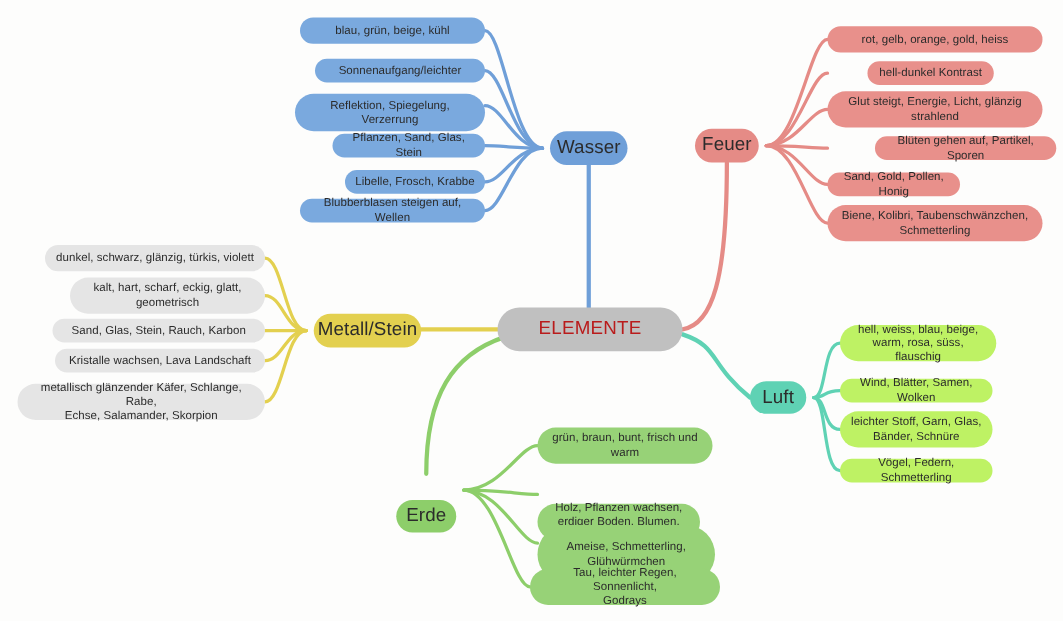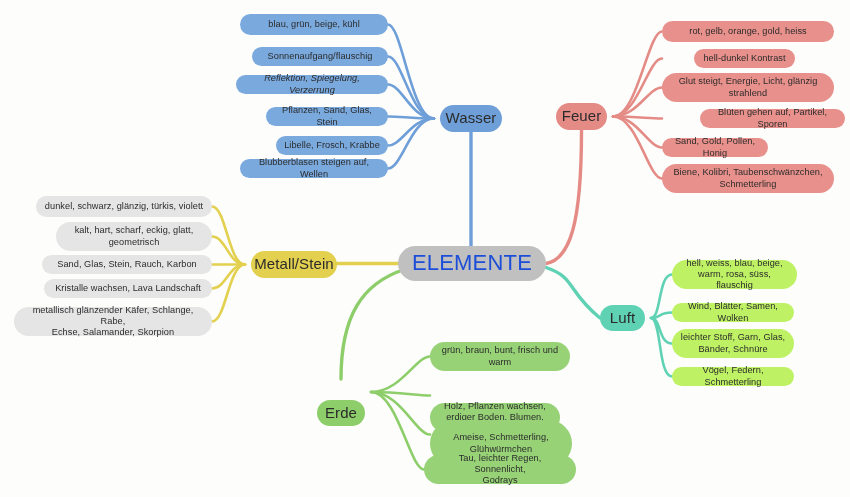--- a/index.html
+++ b/index.html
@@ -33,24 +33,24 @@
     align-items: center;
     justify-content: center;
     text-align: center;
     color: #2b2b2b;
     line-height: 1.22;
     border-radius: 999px;
     padding: 2px 8px;
     white-space: pre-line;
   }
   .root {
-    font-size: 22px;
+    font-size: 15px;
     letter-spacing: 0.2px;
     background: #c0c0c0;
-    color: #1d4ed8;
+    color: #b91c1c;
   }
   .branch {
     font-size: 15px;
     letter-spacing: 0.1px;
   }
   .leaf {
     font-size: 9.2px;
     letter-spacing: 0.05px;
   }
   .b-water  { background: #6f9fd8; }
@@ -97,22 +97,22 @@
       <path d="M 651 318 C 661.5 318, 658 376.5, 672 376.5" fill="none" stroke="#5fd2b4" stroke-width="2.6" stroke-linecap="round"></path>
       <path d="M 371 392 C 400.5 392, 416 356.5, 430 356.5" fill="none" stroke="#8dce6a" stroke-width="2.6" stroke-linecap="round"></path>
       <path d="M 371 392 C 400.5 392, 416 395.5, 430 395.5" fill="none" stroke="#8dce6a" stroke-width="2.6" stroke-linecap="round"></path>
       <path d="M 371 392 C 400.5 392, 416 434.5, 430 434.5" fill="none" stroke="#8dce6a" stroke-width="2.6" stroke-linecap="round"></path>
       <path d="M 371 392 C 397.5 392, 410 469.5, 424 469.5" fill="none" stroke="#8dce6a" stroke-width="2.6" stroke-linecap="round"></path>
     </svg>
   <div id="nodes">
       <div class="node root" style="left: 398px; top: 246px; width: 148px; height: 35px;"><span>ELEMENTE</span></div>
       <div class="node branch b-water" style="left: 440px; top: 105px; width: 62px; height: 27px;"><span>Wasser</span></div>
       <div class="node leaf l-water" style="left: 240px; top: 14px; width: 148px; height: 21px;"><span>blau, grün, beige, kühl</span></div>
-      <div class="node leaf l-water" style="left: 252px; top: 47px; width: 136px; height: 19px;"><span>Sonnenaufgang/flauschig</span></div>
-      <div class="node leaf l-water" style="left: 236px; top: 75px; width: 152px; height: 19px; font-style: italic;"><span>Reflektion, Spiegelung, Verzerrung</span></div>
+      <div class="node leaf l-water" style="left: 252px; top: 47px; width: 136px; height: 19px;"><span>Sonnenaufgang/leichter</span></div>
+      <div class="node leaf l-water" style="left: 236px; top: 75px; width: 152px; height: 30px;"><span>Reflektion, Spiegelung, Verzerrung</span></div>
       <div class="node leaf l-water" style="left: 266px; top: 107px; width: 122px; height: 19px;"><span>Pflanzen, Sand, Glas, Stein</span></div>
       <div class="node leaf l-water" style="left: 276px; top: 136px; width: 112px; height: 19px;"><span>Libelle, Frosch, Krabbe</span></div>
       <div class="node leaf l-water" style="left: 240px; top: 159px; width: 148px; height: 19px;"><span>Blubberblasen steigen auf, Wellen</span></div>
       <div class="node branch b-fire" style="left: 556px; top: 103px; width: 51px; height: 27px;"><span>Feuer</span></div>
       <div class="node leaf l-fire" style="left: 662px; top: 21px; width: 172px; height: 21px;"><span>rot, gelb, orange, gold, heiss</span></div>
       <div class="node leaf l-fire" style="left: 694px; top: 49px; width: 101px; height: 19px;"><span>hell-dunkel Kontrast</span></div>
       <div class="node leaf l-fire" style="left: 662px; top: 73px; width: 172px; height: 29px;"><span>Glut steigt, Energie, Licht, glänzig
 strahlend</span></div>
       <div class="node leaf l-fire" style="left: 700px; top: 109px; width: 145px; height: 19px; align-items: center;"><span>Blüten gehen auf, Partikel, Sporen</span></div>
       <div class="node leaf l-fire" style="left: 662px; top: 138px; width: 106px; height: 19px;"><span>Sand, Gold, Pollen, Honig</span></div>

